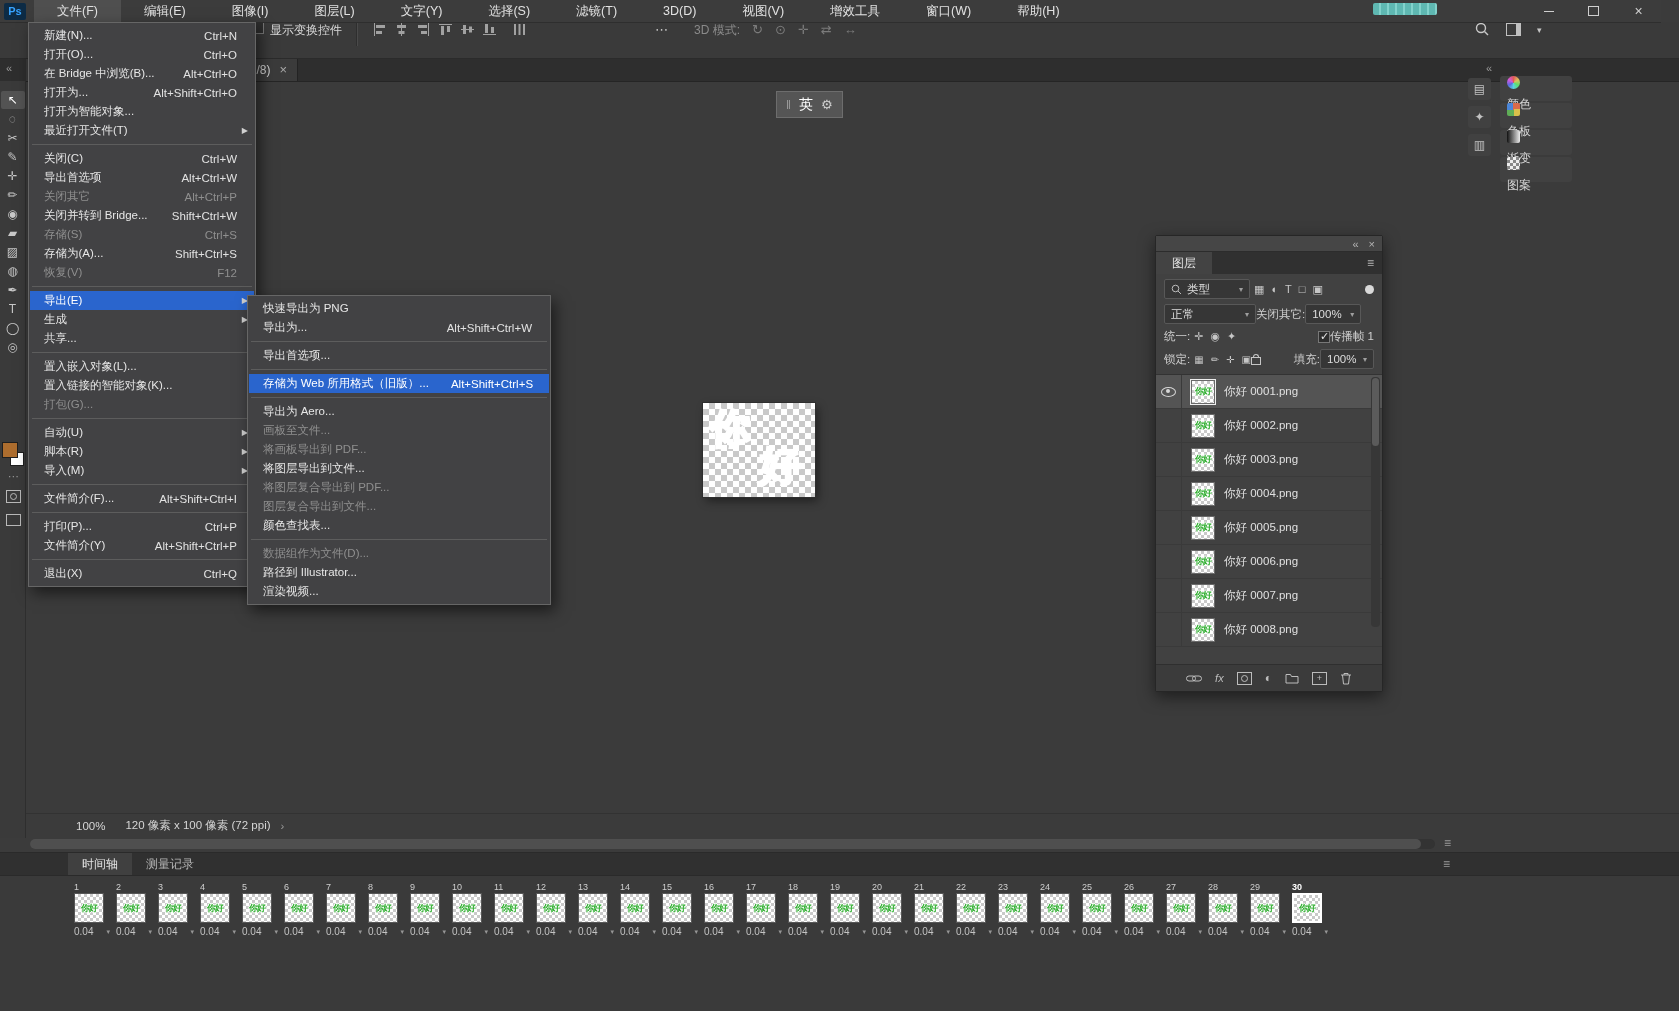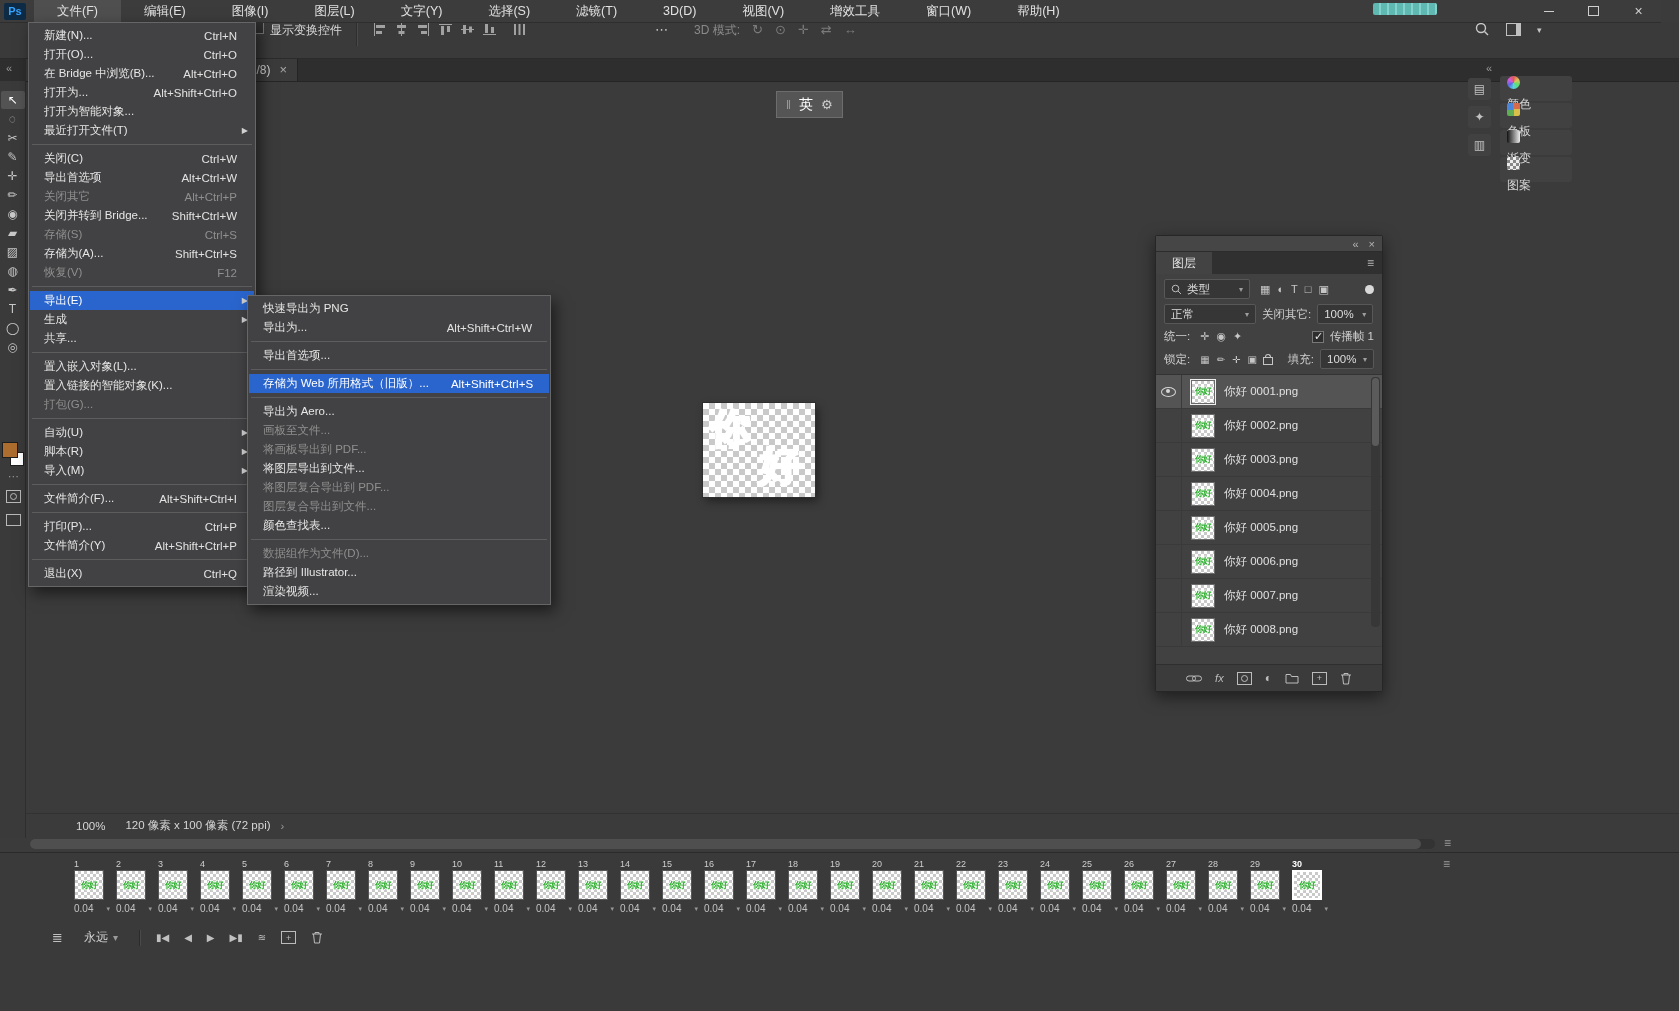--- a/index.html
+++ b/index.html
@@ -84,21 +84,21 @@
   #tl-tabs{height:22px;background:#303030;border-bottom:1px solid #2a2a2a;display:flex;padding-left:68px;}
   .tl-tab{padding:0 14px;line-height:22px;font-size:12px;color:#b5b5b5;}
   .tl-tab.active{background:#404040;color:#e3e3e3;}
   #tl-panelmenu{position:absolute;left:1443px;top:4px;color:#9a9a9a;font-size:12px;}
   #frames{margin:6px 0 0 72px;display:flex;gap:1px;}
   .frame{width:41px;position:relative;padding-top:11px;flex:0 0 auto;}
   .fnum{position:absolute;top:0;left:2px;font-size:9px;color:#cfcfcf;}
   .fthumb{width:30px;height:30px;margin-left:2px;border:1px solid #565656;background-position:0 0,3px 3px;background-size:6px 6px;display:flex;align-items:center;justify-content:center;box-sizing:border-box;}
   .frame.selected .fthumb{border:2px solid #fff;}
   .frame.selected .fnum{color:#fff;font-weight:bold;}
-  .fdelay{margin:3px 0 1px 2px;font-size:10px;color:#c3c3c3;display:flex;align-items:center;gap:13px;}
+  .fdelay{margin:3px 0 12px 2px;font-size:10px;color:#c3c3c3;display:flex;align-items:center;gap:13px;}
   .fdelay .g-chev{font-size:7px;color:#979797;}
   #tl-controls{margin:12px 0 0 52px;display:flex;align-items:center;gap:15px;color:#c0c0c0;}
   #tl-controls .glyph{font-size:10px;}
   .loop-box{display:flex;align-items:center;gap:5px;padding:2px 6px;font-size:12px;color:#d5d5d5;}
   .loop-box .g-chev{font-size:9px;color:#9a9a9a;}
   .tl-div{width:1px;height:16px;background:#2b2b2b;border-right:1px solid #4a4a4a;}
   .plusbox{width:13px;height:11px;border:1px solid #bbb;display:flex;align-items:center;justify-content:center;font-size:9px;color:#bbb;}
   .plusbox::before{content:"+";}
   
   #rail{position:absolute;left:1468px;top:78px;width:26px;display:flex;flex-direction:column;gap:6px;z-index:8;}
@@ -110,21 +110,21 @@
   .dock-btn:nth-of-type(2) .dock-ico{background:conic-gradient(from 0deg,#d96a4a 0 25%,#d9c04a 0 50%,#5fae57 0 75%,#4a86d9 0);}
   .dock-btn:nth-of-type(3) .dock-ico{background:linear-gradient(90deg,#111,#eee);}
   .dock-btn:nth-of-type(4) .dock-ico{background-color:#eee;background-image:linear-gradient(45deg,#888 25%,transparent 25%,transparent 75%,#888 75%),linear-gradient(45deg,#888 25%,transparent 25%,transparent 75%,#888 75%);background-size:6px 6px;background-position:0 0,3px 3px;}
   .dock-label{font-size:12px;color:#d5d5d5;}
   
   #layers{position:absolute;left:1155px;top:235px;width:226px;height:455px;background:#414141;border:1px solid #262626;box-shadow:0 5px 16px rgba(0,0,0,.5);z-index:20;display:flex;flex-direction:column;border-radius:2px;}
   .lp-top{height:15px;background:#464646;border-bottom:1px solid #2c2c2c;display:flex;justify-content:flex-end;align-items:center;gap:10px;padding:0 7px;color:#b5b5b5;font-size:11px;}
   .lp-tabs{height:22px;background:#303030;display:flex;align-items:stretch;}
   .lp-tab{padding:0 16px;line-height:22px;background:#434343;color:#e3e3e3;font-size:12px;}
   .lp-menu{margin-left:auto;padding-right:8px;line-height:22px;color:#b5b5b5;}
-  .lp-row{display:flex;align-items:center;gap:6px;padding:5px 8px;text-align:right;}
+  .lp-row{display:flex;align-items:center;padding:5px 8px;text-align:right;}
   .combo{display:flex;align-items:center;gap:5px;height:20px;background:#363636;border:1px solid #585858;border-radius:2px;padding:0 6px;box-sizing:border-box;font-size:11.5px;color:#ddd;}
   .combo .g-chev{font-size:8px;color:#9e9e9e;margin-left:auto;}
   .lp-label{font-size:11.5px;color:#cfcfcf;white-space:nowrap;}
   .flt-icons{display:flex;gap:7px;color:#c6c6c6;font-size:11px;margin-left:4px;align-items:center;}
   .flt-dot{width:9px;height:9px;border-radius:50%;background:#d9d9d9;margin-left:4px;}
   .mini-ico{color:#c6c6c6;font-size:11px;}
   .lock-ico{font-size:10px;color:#c6c6c6;}
   .css-lock{width:8px;height:6px;border:1px solid #c6c6c6;position:relative;margin-top:3px;}
   .css-lock::before{content:"";position:absolute;top:-4px;left:1px;width:4px;height:3px;border:1px solid #c6c6c6;border-bottom:none;border-radius:3px 3px 0 0;}
   #layer-list{flex:1;overflow:hidden;border-top:1px solid #333;position:relative;}
@@ -620,20 +620,26 @@
     <span class="zoom">100%</span>
     <span class="docsize">120 像素 x 100 像素 (72 ppi)</span>
     <span class="glyph g-angle"></span>
   </div>
   <div id="hscroll">
       <div class="thumb"></div>
     </div>
   <span id="hgrip" class="glyph g-menu"></span>
 
   <div id="timeline">
+    <div id="tl-tabs">
+
+        <span class="tl-tab active"><i style="font-style:normal">时间轴</i></span>
+
+        <span class="tl-tab"><i style="font-style:normal">测量记录</i></span>
+      </div>
     <span id="tl-panelmenu" class="glyph g-menu"></span>
     <div id="frames">
 
         <div class="frame">
           <span class="fnum">1</span>
           <div class="fthumb checker">
             <span class="hello-mini">你好</span>
           </div>
           <div class="fdelay">
             <span>0.04</span>
@@ -953,40 +959,20 @@
           <span class="fnum">30</span>
           <div class="fthumb checker">
             <span class="hello-mini">你好</span>
           </div>
           <div class="fdelay">
             <span>0.04</span>
             <span class="glyph g-chev"></span>
           </div>
         </div>
       </div>
-    <div id="tl-controls">
-      <span class="glyph g-convert" style="font-size:13px"></span>
-      <div class="loop-box">
-        <span>永远</span>
-        <span class="glyph g-chev"></span>
-      </div>
-      <span class="tl-div"></span>
-      <span class="glyph g-first"></span>
-      <span class="glyph g-prev"></span>
-      <span class="glyph g-play"></span>
-      <span class="glyph g-next"></span>
-      <span class="glyph g-tween"></span>
-      <span class="plusbox"></span>
-      <span>
-          <svg width="12" height="13">
-            <path d="M1 3 h10 M4 3 V1.5 h4 V3" fill="none" stroke="#bbb"></path>
-            <path d="M2.5 3 L3.5 12 h5 L9.5 3" fill="none" stroke="#bbb"></path>
-          </svg>
-        </span>
-    </div>
   </div>
 
   <div id="file-menu" class="menu">
 
       <div class="mi">
         <span class="mi-label">新建(N)...</span>
         <span class="mi-short">Ctrl+N</span>
         <span class="mi-arrow"></span>
       </div>
 

